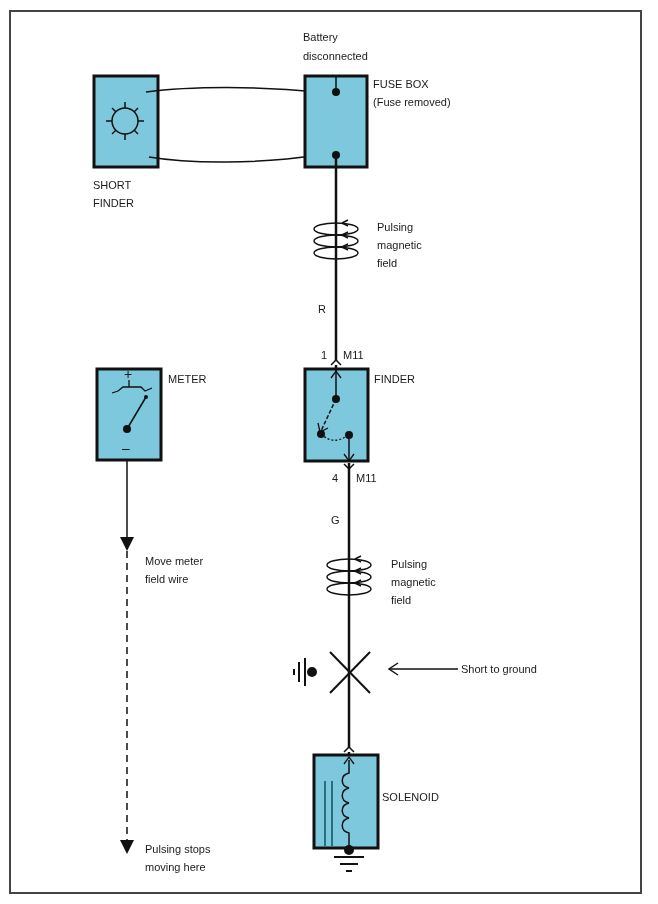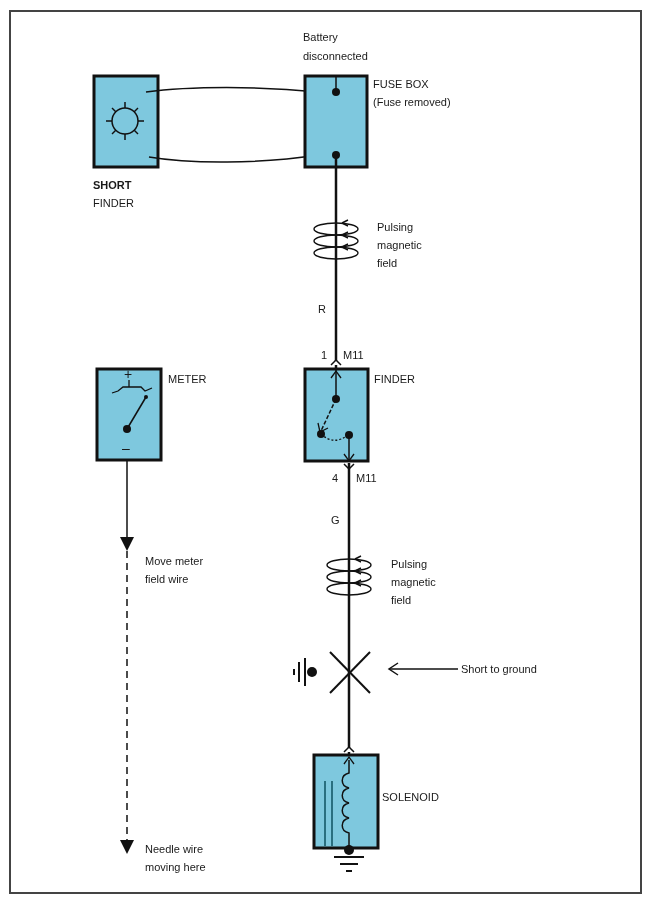--- a/index.html
+++ b/index.html
@@ -129,21 +129,21 @@
   <path d="M120,537 L134,537 L127,551 z" fill="#111"></path>
   <line x1="127" y1="551" x2="127" y2="840" stroke="#111" stroke-width="1.5" stroke-dasharray="7,5"></line>
   <path d="M120,840 L134,840 L127,854 z" fill="#111"></path>
 </svg>
 
 <div class="lbl" style="left:303px;top:29px;">Battery</div>
 <div class="lbl" style="left:303px;top:48px;">disconnected</div>
 <div class="lbl" style="left:373px;top:76px;">FUSE BOX</div>
 <div class="lbl" style="left:373px;top:94px;">(Fuse removed)</div>
 
-<div class="lbl" style="left:93px;top:177px;font-weight:bold;">SHORT</div>
+<div class="lbl" style="left:93px;top:177px;">SHORT</div>
 <div class="lbl" style="left:93px;top:195px;">FINDER</div>
 
 <div class="lbl" style="left:377px;top:219px;">Pulsing</div>
 <div class="lbl" style="left:377px;top:237px;">magnetic</div>
 <div class="lbl" style="left:377px;top:255px;">field</div>
 
 <div class="lbl" style="left:318px;top:301px;">R</div>
 <div class="lbl" style="left:321px;top:347px;">1</div>
 <div class="lbl" style="left:343px;top:347px;">M11</div>
 <div class="lbl" style="left:374px;top:371px;">FINDER</div>
@@ -159,14 +159,14 @@
 <div class="lbl" style="left:145px;top:571px;">field wire</div>
 
 <div class="lbl" style="left:391px;top:556px;">Pulsing</div>
 <div class="lbl" style="left:391px;top:574px;">magnetic</div>
 <div class="lbl" style="left:391px;top:592px;">field</div>
 
 <div class="lbl" style="left:461px;top:661px;text-align:right;">Short to ground</div>
 
 <div class="lbl" style="left:382px;top:757px;margin-top:32px;">SOLENOID</div>
 
-<div class="lbl" style="left:145px;top:841px;">Needle wire</div>
+<div class="lbl" style="left:145px;top:841px;">Pulsing stops</div>
 <div class="lbl" style="left:145px;top:859px;">moving here</div>
 
 </body></html>

